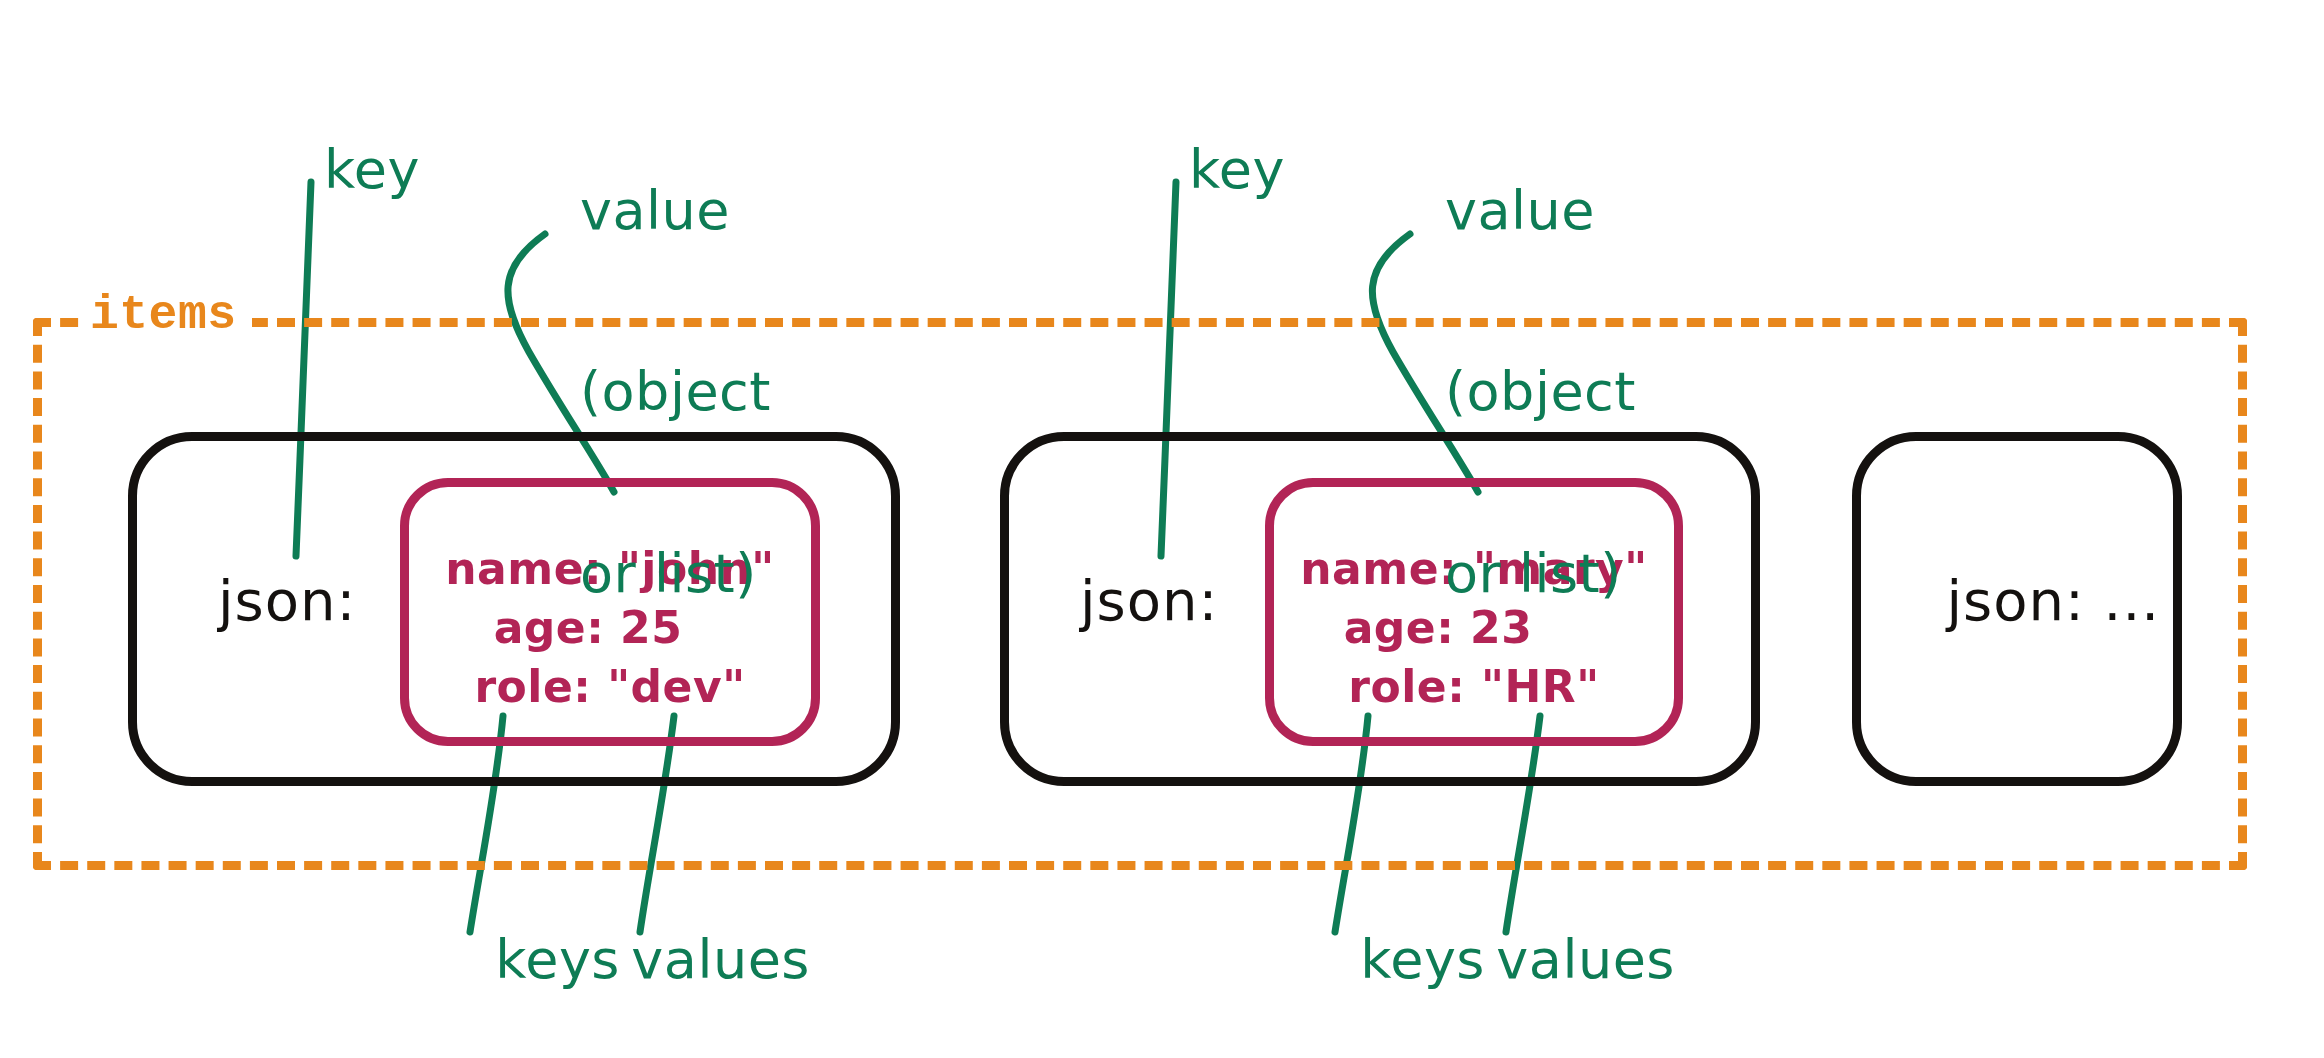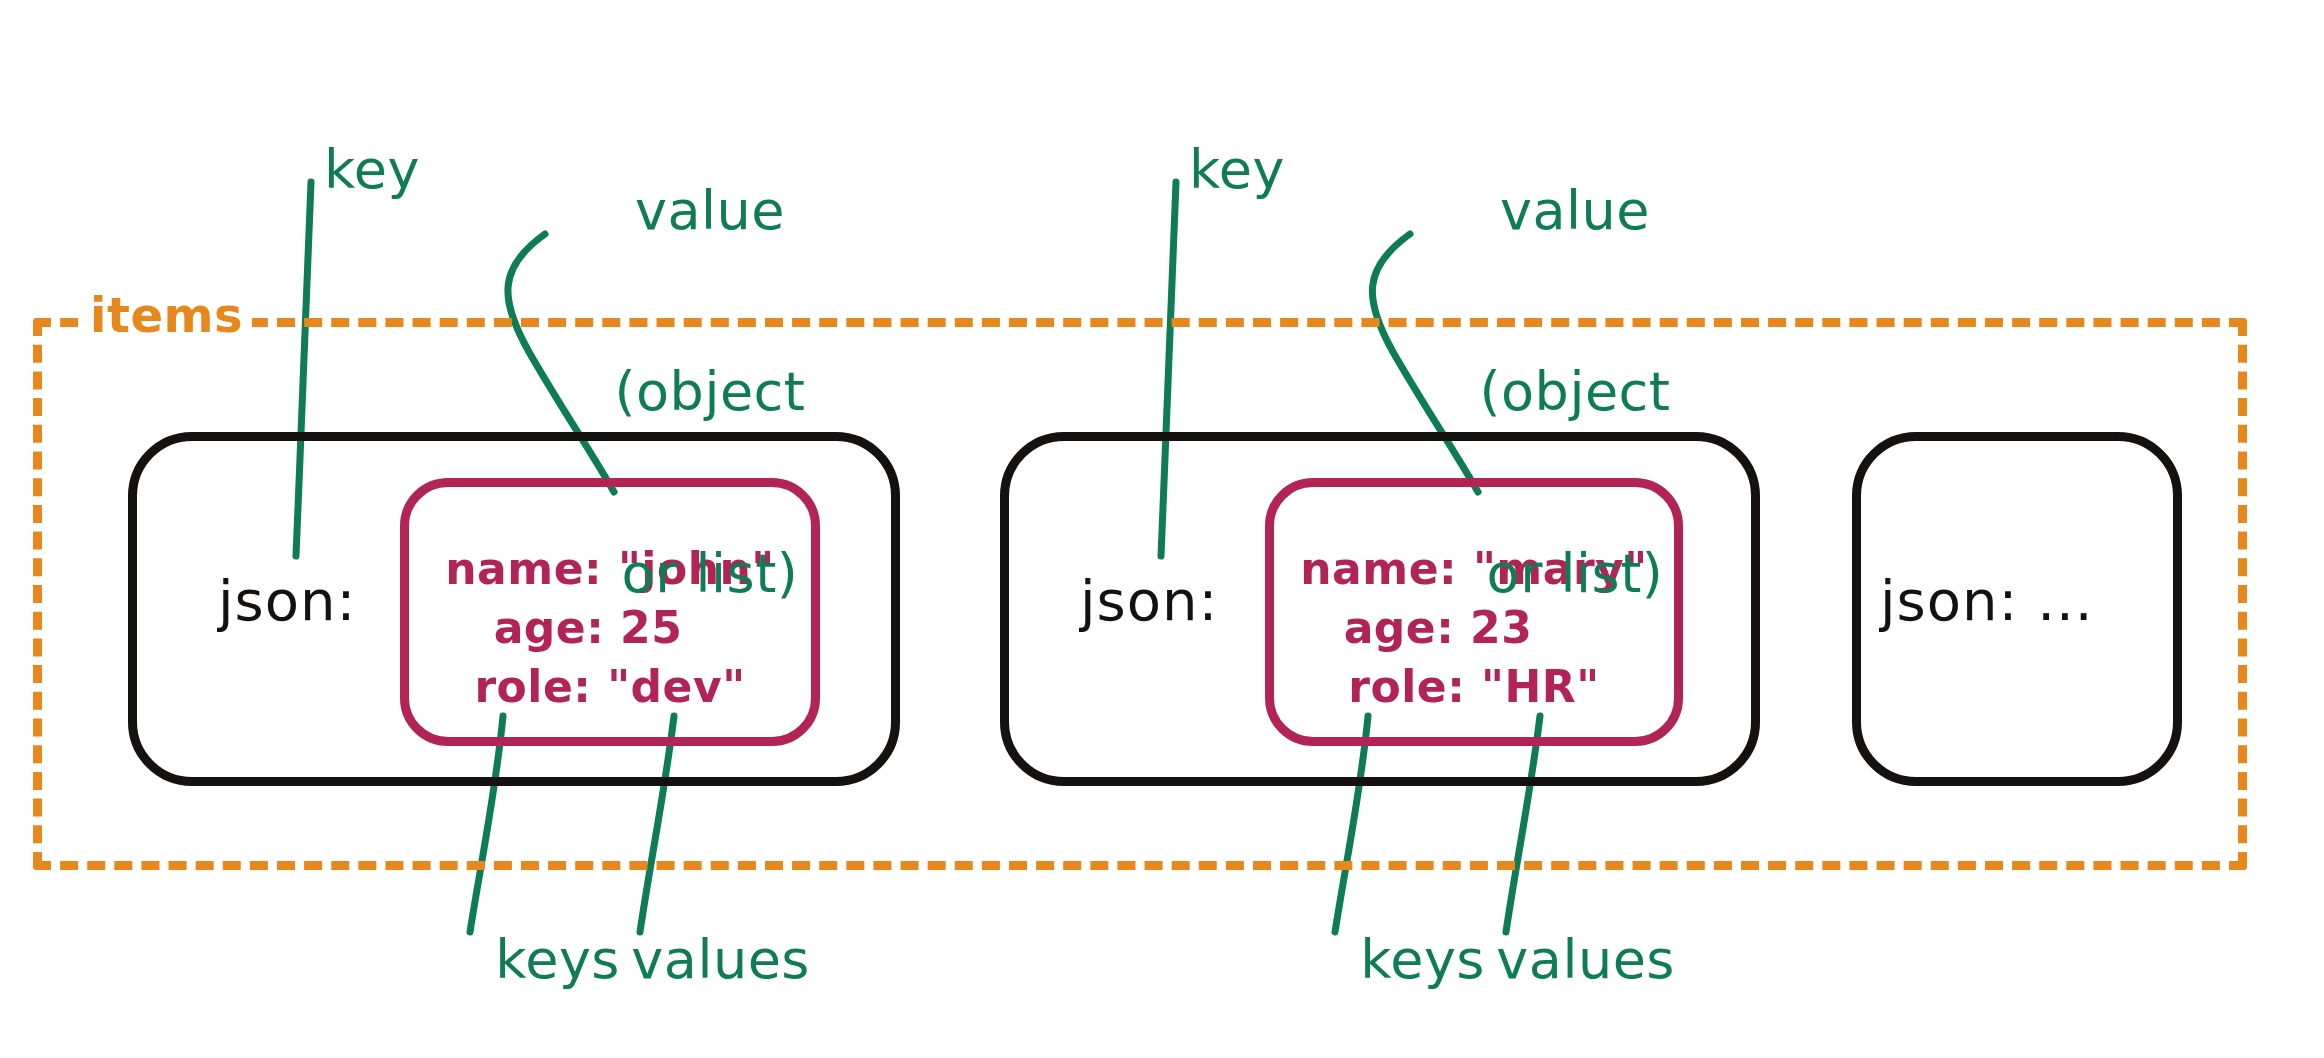--- a/index.html
+++ b/index.html
@@ -40,21 +40,20 @@
   .crimson{ color: #B22456; }
 
   .anno {
     font-size: 54px;
     font-weight: 500;
     text-align: right;
   }
   .anno-multi {
     font-size: 54px;
     font-weight: 500;
-    text-align: center;
     line-height: 1.12;
   }
   .grouplabel {
     font-size: 48px;
     font-weight: 600;
   }
   .jsonlabel {
     font-size: 56px;
     font-weight: 400;
     letter-spacing: 1px;
@@ -115,38 +114,38 @@
       <path d="M1410 234 C 1362 268, 1364 300, 1393 352 C 1424 406, 1454 450, 1478 492"></path>
 
       <path d="M1368 716 C 1361 790, 1346 862, 1335 932"></path>
 
       <path d="M1540 716 C 1531 790, 1516 864, 1506 932"></path>
     </g>
   </svg>
 
   <div class="items-box" style="left:33px; top:318px; width:2214px; height:552px;"></div>
   <div class="label-notch" style="left:82px; top:300px; width:170px; height:42px;"></div>
-  <div class="hand orange grouplabel" style="left:90px; top:290px;">items</div>
+  <div class="hand orange grouplabel" style="left:90px; top:290px;font-family:Liberation Mono, monospace;">items</div>
 
   <div class="outer-card" style="left:128px; top:432px; width:772px; height:354px;"></div>
   <div class="hand ink jsonlabel" style="left:218px; top:572px;">json:</div>
   <div class="inner-card" style="left:400px; top:478px; width:420px; height:268px;"></div>
   <div class="hand crimson kvblock" style="left:400px; top:540px; width:420px;">name: "john"</div>
   <div class="hand crimson kvblock" style="left:400px; top:599px; width:376px;">age: 25</div>
   <div class="hand crimson kvblock" style="left:400px; top:658px; width:420px;">role: "dev"</div>
 
   <div class="outer-card" style="left:1000px; top:432px; width:760px; height:354px;"></div>
   <div class="hand ink jsonlabel" style="left:1080px; top:572px;">json:</div>
   <div class="inner-card" style="left:1265px; top:478px; width:418px; height:268px;"></div>
   <div class="hand crimson kvblock" style="left:1265px; top:540px; width:418px;">name: "mary"</div>
   <div class="hand crimson kvblock" style="left:1265px; top:599px; width:346px;">age: 23</div>
   <div class="hand crimson kvblock" style="left:1265px; top:658px; width:418px;">role: "HR"</div>
 
   <div class="outer-card" style="left:1852px; top:432px; width:330px; height:354px;"></div>
-  <div class="hand ink jsonlabel" style="left:1880px; top:572px; width:280px; text-align:left;">json: ...</div>
+  <div class="hand ink jsonlabel" style="left:1880px; top:572px; width:280px; text-align:right;">json: ...</div>
 
   <div class="hand green anno" style="left:200px; top:142px; width:220px;">key</div>
 
   <div class="hand green anno-multi" style="left:580px; top:60px; width:260px;">
     <div>value</div>
     <div>(object</div>
     <div>or list)</div>
   </div>
 
   <div class="hand green anno" style="left:1065px; top:142px; width:220px;">key</div>

